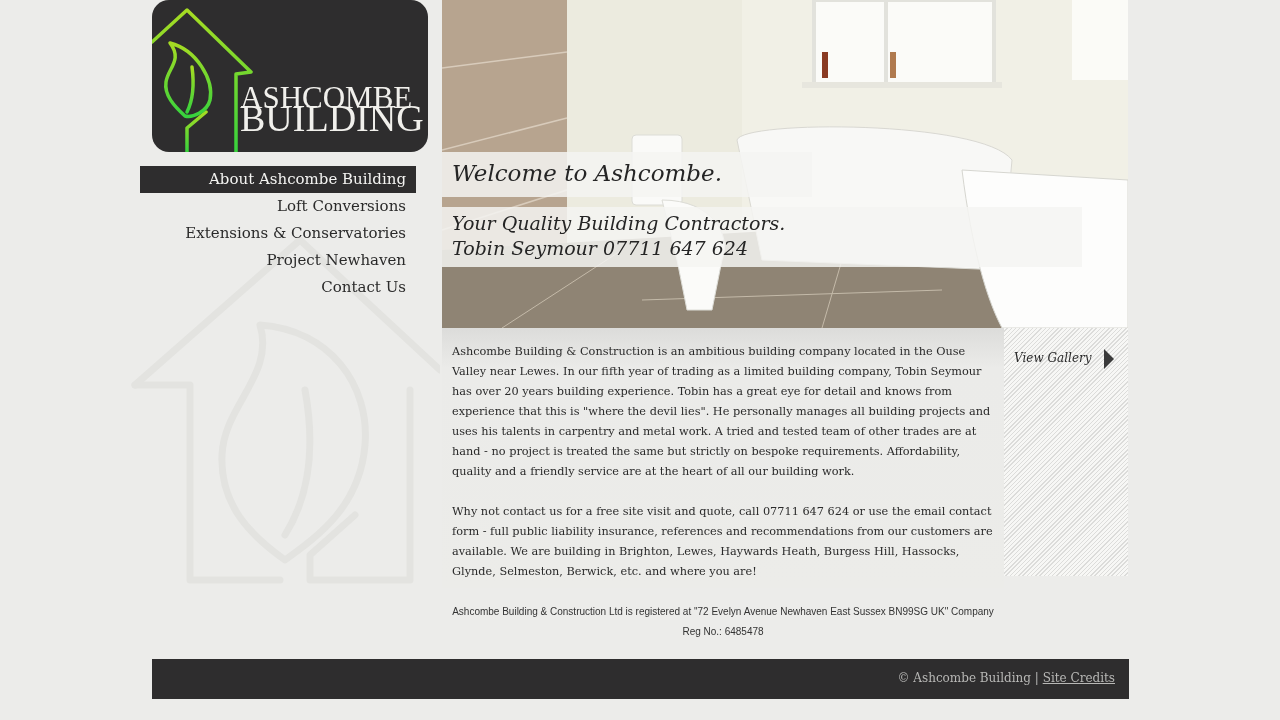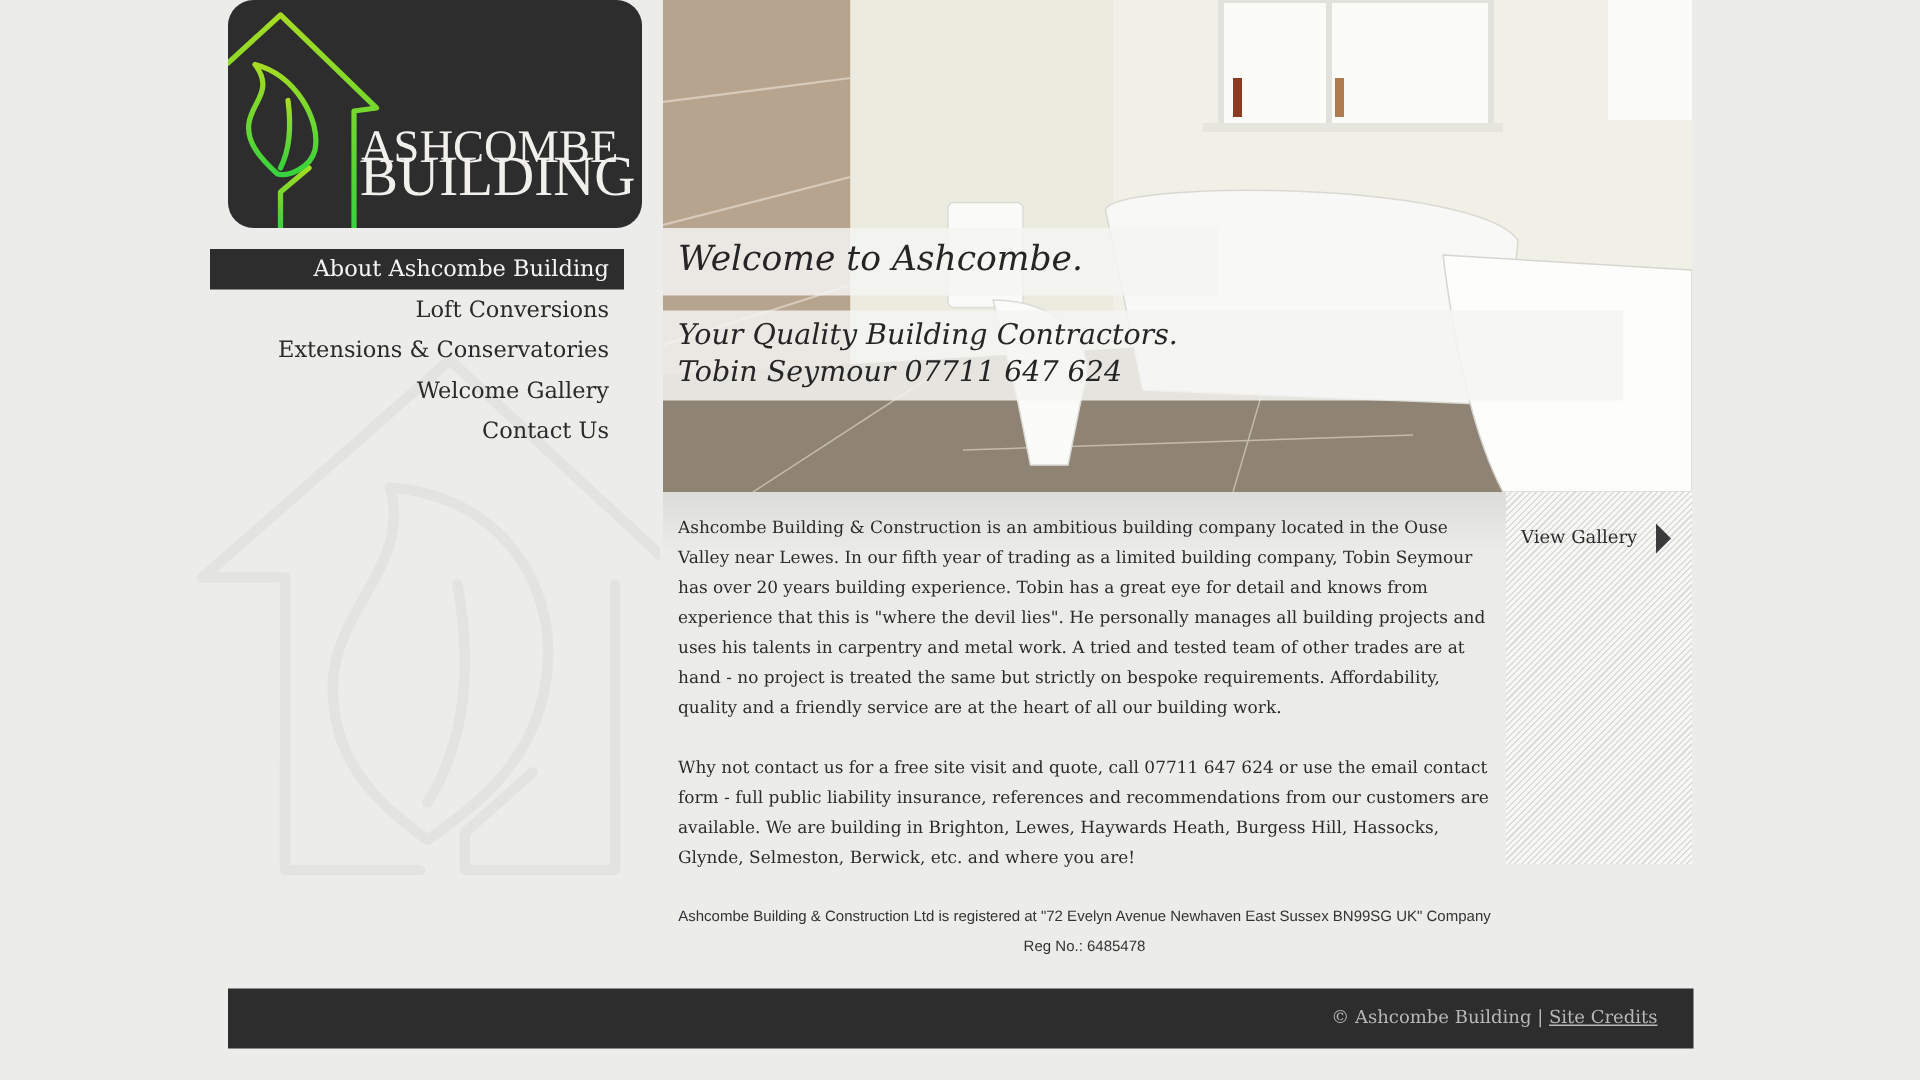--- a/index.html
+++ b/index.html
@@ -53,38 +53,39 @@
     margin:0; position:absolute; left:10px; width:545px;
     font-size:11.3px; line-height:20px; color:#2a2a2a;
     font-family:"DejaVu Serif", serif;
   }
   .content .p1 { top:14px; }
   .content .p2 { top:174px; }
 
   .gallery {
     position:absolute; left:1004px; top:328px; width:124px; height:248px;
     background:repeating-linear-gradient(135deg, #f7f7f5 0px, #f7f7f5 2px, #dcdcda 2px, #dcdcda 3px);
+    font-style:italic;
   }
   .gallery .lbl { position:absolute; left:10px; top:23px; font-size:12px; color:#2a2a2a; text-decoration:none; }
   .gallery .arrow {
     position:absolute; left:100px; top:21px; width:0; height:0;
     border-top:10px solid transparent; border-bottom:10px solid transparent;
     border-left:10px solid #3a3a3a;
   }
 
   .legal {
     position:absolute; left:452px; top:602px; width:542px; text-align:center;
     font-family:Liberation Sans, sans-serif; font-size:10px; line-height:20px; color:#333;
   }
 
   .footer {
     position:absolute; left:152px; top:659px; width:977px; height:40px; background:#2e2d2e;
   }
   .footer .right {
-    position:absolute; right:24px; top:12px; font-size:12px; color:#b8b8b6;
+    position:absolute; right:14px; top:12px; font-size:12px; color:#b8b8b6;
   }
   .footer a { color:#b8b8b6; text-decoration:underline; }
 </style>
 </head>
 <body>
 
 <svg class="bg-watermark" viewBox="0 0 340 380">
   <g fill="none" stroke="#e3e3e0" stroke-width="7" stroke-linejoin="round" stroke-linecap="round">
     <polyline points="35,170 200,25 340,155"></polyline>
     <polyline points="35,170 90,170 90,365 180,365"></polyline>
@@ -110,21 +111,21 @@
     </g>
   </svg>
   <div class="word w1">ASHCOMBE</div>
   <div class="word w2">BUILDING</div>
 </div>
 
 <nav class="nav">
   <a href="#" class="active">About Ashcombe Building</a>
   <a href="#">Loft Conversions</a>
   <a href="#">Extensions &amp; Conservatories</a>
-  <a href="#">Welcome Gallery</a>
+  <a href="#">Project Newhaven</a>
   <a href="#">Contact Us</a>
 </nav>
 
 <div class="hero">
   <svg width="686" height="328" viewBox="0 0 686 328" style="position:absolute;left:0;top:0">
     <rect x="0" y="0" width="686" height="328" fill="#f1f0e6"></rect>
 
     <polygon points="0,0 125,0 125,328 0,328" fill="#b7a48f"></polygon>
     <line x1="0" y1="68" x2="125" y2="52" stroke="#d8cbbb" stroke-width="1.5"></line>
     <line x1="0" y1="150" x2="125" y2="118" stroke="#d8cbbb" stroke-width="1.5"></line>

